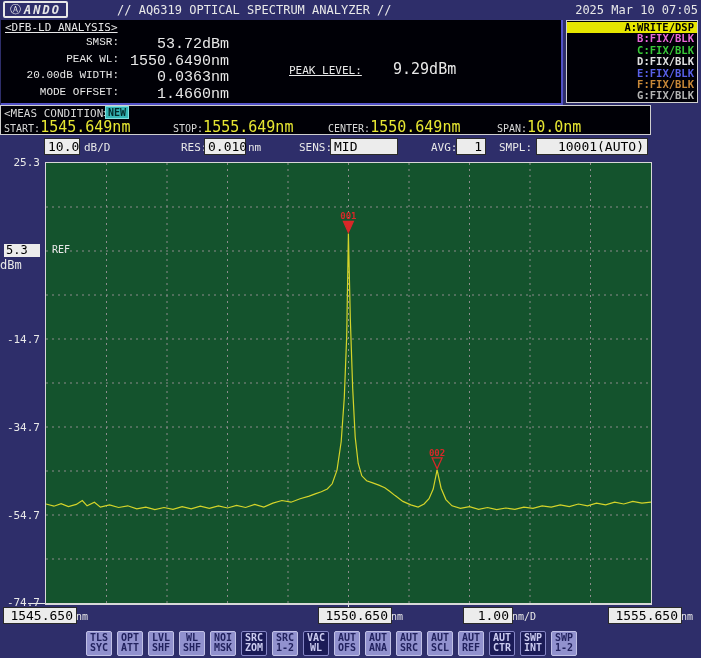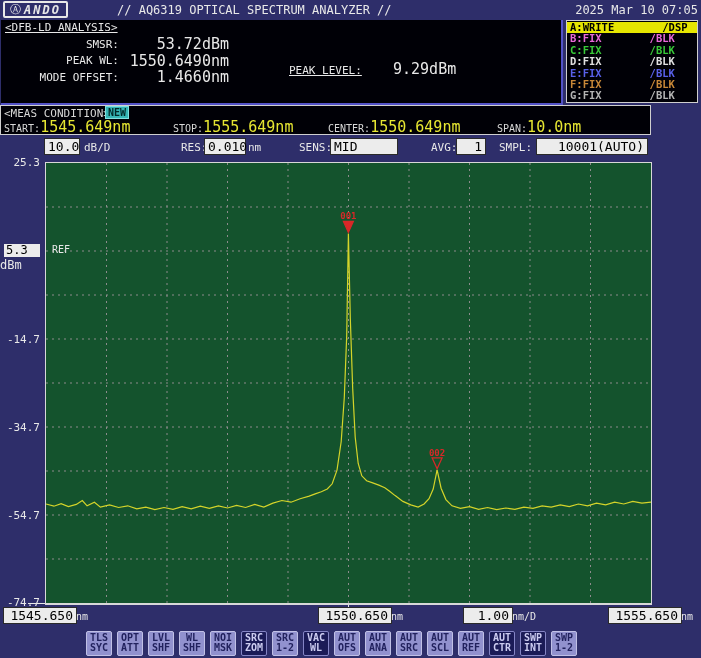--- a/index.html
+++ b/index.html
@@ -12,30 +12,30 @@
     display:flex;align-items:center;padding:0 5px;gap:3px;}
   .logo-mark{font-size:11px;line-height:11px;}
   .logo-text{font-weight:bold;font-style:italic;font-size:12px;letter-spacing:2px;}
   .title{position:absolute;left:117px;top:3px;font-size:12px;white-space:pre;}
   .datetime{position:absolute;right:3px;top:3px;font-size:12px;}
   
   .dfb-panel{position:absolute;left:1px;top:20px;width:560px;height:83px;background:#000006;
     border-right:2px solid #5353c8;border-bottom:2px solid #5353c8;}
   .dfb-title{position:absolute;left:4px;top:1px;font-size:11px;text-decoration:underline;}
   .dfb-rows{position:absolute;left:0;top:16px;width:340px;}
-  .arow{display:flex;height:16.5px;align-items:center;}
+  .arow{display:flex;height:16.5px;align-items:flex-start;font-family:Liberation Mono, monospace;}
   .alab{width:118px;text-align:right;font-size:11px;flex:none;}
   .aval{width:110px;text-align:right;font-size:15px;flex:none;}
   .peak-level-label{left:288px;top:44px;font-size:11px;text-decoration:underline;}
   .peak-level-value{left:392px;top:40px;font-size:15px;}
   
   .trace-panel{position:absolute;left:566px;top:20px;width:132px;height:83px;background:#000006;
     border:1px solid #cfcfcf;padding-top:1px;box-sizing:border-box;}
-  .trow{display:flex;justify-content:flex-start;height:11.4px;font-size:10.5px;line-height:11px;
-    padding:0 3px;font-weight:bold;cursor:pointer;gap:48px;}
+  .trow{display:flex;justify-content:flex-end;height:11.4px;font-size:10.5px;line-height:11px;
+    padding:0 3px;font-weight:bold;cursor:pointer;}
   
   .meas-box{position:absolute;left:0;top:105px;width:649px;height:28px;background:#000006;border:1px solid #cfcfcf;}
   .meas-title{position:absolute;left:3px;top:1px;font-size:11px;color:#d8d8d8;}
   .new-badge{position:absolute;left:104px;top:0px;font-size:10px;background:#35b5b5;color:#002828;
     padding:0 2px;border:1px solid #7fe0e0;font-weight:bold;}
   .mfield{position:absolute;top:12px;display:flex;align-items:baseline;height:15px;}
   .mlab{font-size:10px;color:#d8d8d8;}
   .mval{font-size:15px;color:#e6e632;}
   
   .settings{position:absolute;left:0;top:137px;width:701px;height:22px;}
@@ -81,20 +81,24 @@
   <div class="dfb-panel">
     <div class="dfb-title">&lt;DFB-LD ANALYSIS&gt;</div>
     <div class="dfb-rows" id="analysis-rows">
         <div class="arow">
           <span class="alab">SMSR:</span>
           <span class="aval">53.72dBm</span>
         </div>
         <div class="arow">
           <span class="alab">PEAK WL:</span>
           <span class="aval">1550.6490nm</span>
+        </div>
+        <div class="arow">
+          <span class="alab">20.00dB WIDTH:</span>
+          <span class="aval">0.0363nm</span>
         </div>
         <div class="arow">
           <span class="alab">MODE OFFSET:</span>
           <span class="aval">1.4660nm</span>
         </div>
       </div>
     <div class="peak-level-label abs">PEAK LEVEL:</div>
     <div class="peak-level-value abs">9.29dBm</div>
   </div>
 

